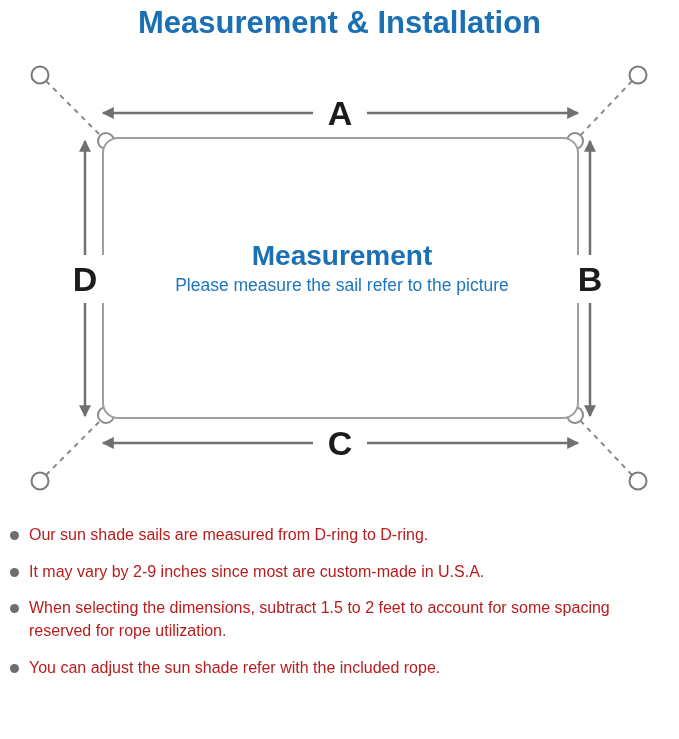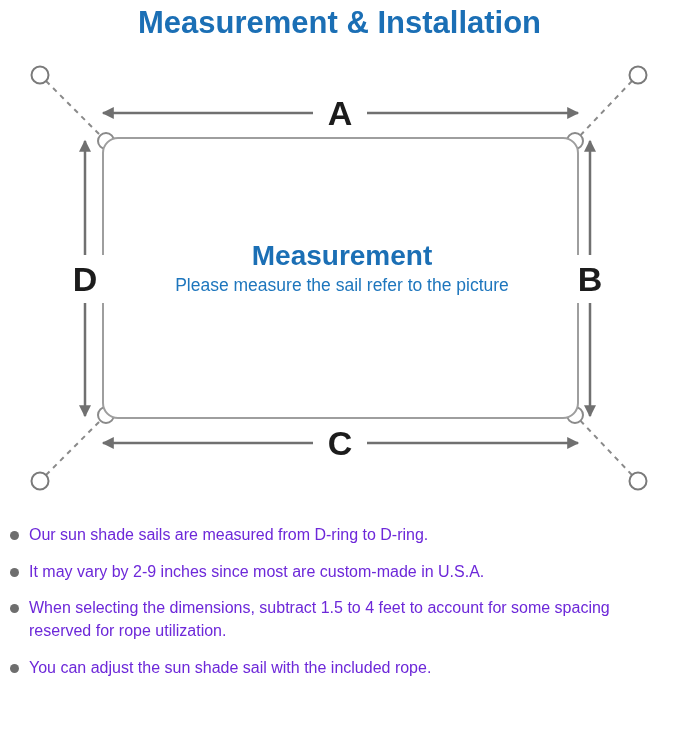--- a/index.html
+++ b/index.html
@@ -39,21 +39,21 @@
     list-style: none;
     margin: 0;
     padding: 0;
   }
   .notes li {
     position: relative;
     padding-left: 19px;
     margin-bottom: 14px;
     font-size: 16px;
     line-height: 1.42;
-    color: #6d28d9;
+    color: #b91c1c;
   }
   .notes .dot {
     position: absolute;
     left: 0;
     top: 7px;
     width: 9px;
     height: 9px;
     border-radius: 50%;
     background: #6e6e6e;
   }
@@ -129,21 +129,21 @@
     <li>
       <span class="dot"></span>
       <span>Our sun shade sails are measured from D-ring to D-ring.</span>
     </li>
     <li>
       <span class="dot"></span>
       <span>It may vary by 2-9 inches since most are custom-made in U.S.A.</span>
     </li>
     <li>
       <span class="dot"></span>
-      <span>When selecting the dimensions, subtract 1.5 to 4 feet to account for some spacing reserved for rope utilization.</span>
+      <span>When selecting the dimensions, subtract 1.5 to 2 feet to account for some spacing reserved for rope utilization.</span>
     </li>
     <li>
       <span class="dot"></span>
-      <span>You can adjust the sun shade sail with the included rope.</span>
+      <span>You can adjust the sun shade refer with the included rope.</span>
     </li>
   </ul>
 
 </div>
 
 </body></html>

